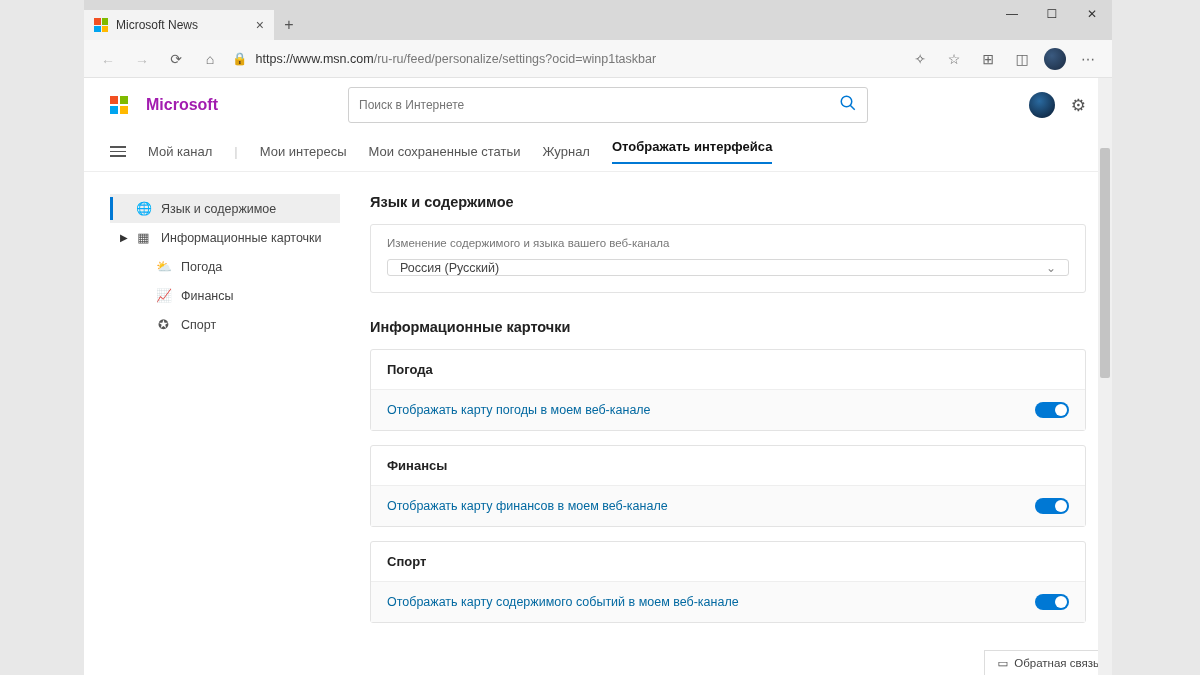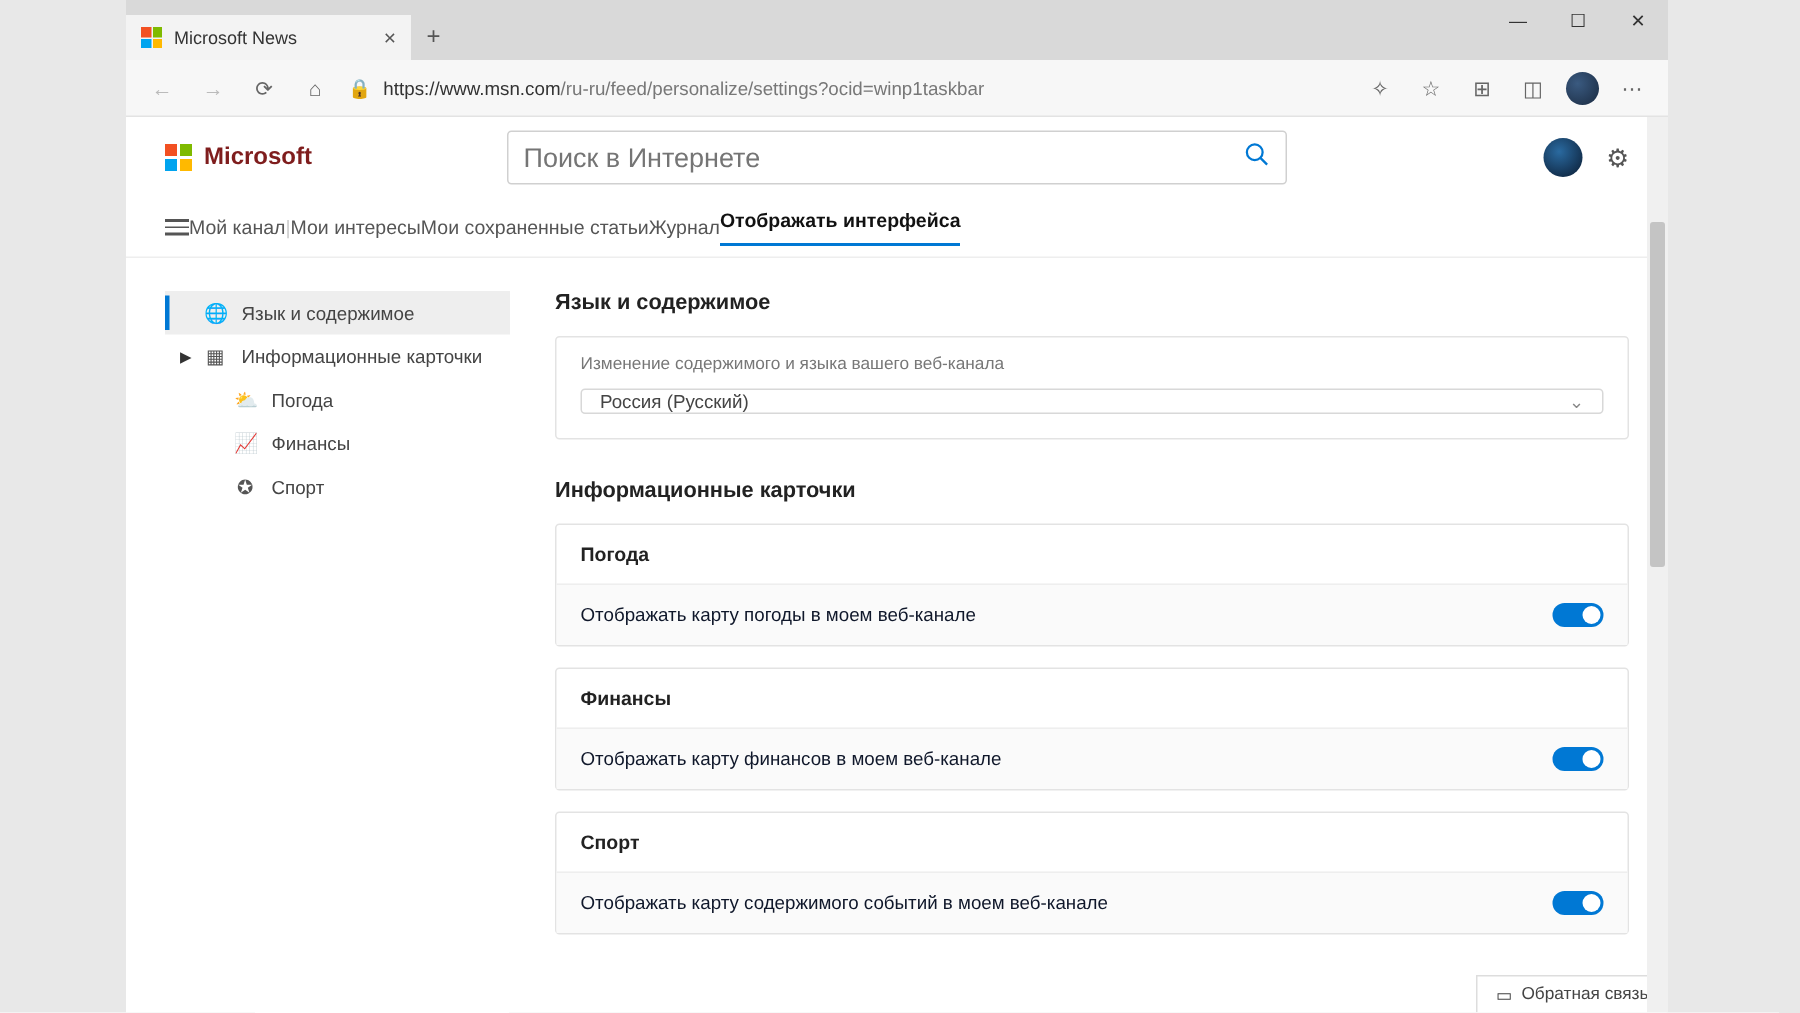--- a/index.html
+++ b/index.html
@@ -16,52 +16,52 @@
   .winbtn { width:40px; height:28px; display:flex; align-items:center; justify-content:center; font-size:12px; color:#333; }
   .addrrow { height: 38px; background:#f7f7f7; display:flex; align-items:center; padding: 0 12px; gap:10px; border-bottom:1px solid #e3e3e3;}
   .icnbtn { width:24px; height:24px; display:flex; align-items:center; justify-content:center; color:#666; font-size:14px; }
   .icnbtn.disabled { color:#bbb; }
   .url { flex:1; display:flex; align-items:center; font-size:12.5px; color:#777; gap:8px; }
   .url .host { color:#333; }
   .trailing { display:flex; gap:10px; align-items:center; }
   .avatar-sm { width:22px; height:22px; border-radius:50%; background: radial-gradient(circle at 35% 35%, #3a5a80, #1a2a40); }
   .page { flex:1; background:#fff; overflow:hidden; position:relative; }
   .siteheader { height:54px; display:flex; align-items:center; padding: 0 26px; gap:20px; }
-  .mslogo { display:flex; align-items:center; gap:8px; font-size:16px; color:#7f1d1d; font-weight:600; }
+  .mslogo { display:flex; align-items:center; gap:18px; font-size:16px; color:#a21caf; font-weight:600; }
   .mslogo .sq { width:18px; height:18px; display:grid; grid-template-columns:1fr 1fr; grid-template-rows:1fr 1fr; gap:1.5px; }
   .mslogo .sq span:nth-child(1){background:#f25022;} .mslogo .sq span:nth-child(2){background:#7fba00;}
   .mslogo .sq span:nth-child(3){background:#00a4ef;} .mslogo .sq span:nth-child(4){background:#ffb900;}
   .searchbox { margin-left:110px; width:520px; height:36px; border:1px solid #d0d0d0; border-radius:3px; display:flex; align-items:center; padding:0 10px; }
-  .searchbox input { border:none; outline:none; flex:1; font-size:18px; color:#0369a1; }
+  .searchbox input { border:none; outline:none; flex:1; font-size:12px; color:#0369a1; }
   .searchbox .mag { color:#0078d4; font-size:17px; }
   .hdrright { margin-left:auto; display:flex; align-items:center; gap:16px; }
   .avatar-md { width:26px; height:26px; border-radius:50%; background: radial-gradient(circle at 40% 35%, #2a6aa0, #0a1a30); }
   .gear { font-size:17px; color:#555; }
-  .sitenav { height:40px; display:flex; align-items:center; padding:0 26px; font-size:13px; color:#555; border-bottom:1px solid #eee;}
+  .sitenav { height:40px; display:flex; align-items:center; padding:0 26px; gap:22px; font-size:13px; color:#555; border-bottom:1px solid #eee;}
   .hamb { width:16px; display:flex; flex-direction:column; gap:3px; }
   .hamb span { height:1.5px; background:#555; }
   .sitenav a { color:#555; text-decoration:none; }
   .sitenav .sep { color:#ccc; }
   .sitenav .active { color:#111; font-weight:600; border-bottom:2px solid #0078d4; padding-bottom:8px; }
   .content { display:flex; padding:22px 26px 0 26px; gap:30px; height:calc(100% - 94px); }
   .sidebar { width:230px; }
   .side-item { display:flex; align-items:center; gap:10px; font-size:12.5px; color:#444; padding:7px 10px 7px 26px; position:relative; }
   .side-item.selected { background:#eee; }
   .side-item.selected::before { content:""; position:absolute; left:0; top:3px; bottom:3px; width:3px; background:#0078d4;}
   .side-item .expand { position:absolute; left:10px; font-size:10px; color:#333; }
   .side-item .ic { width:15px; text-align:center; color:#555; font-size:13px; }
   .main { flex:1; }
   .sectitle { font-size:14.5px; font-weight:600; color:#222; margin-bottom:14px; }
   .card { border:1px solid #e3e3e3; border-radius:3px; margin-bottom:26px; }
   .card .note { font-size:11.5px; color:#777; padding:12px 16px 10px 16px; }
   .select { margin:0 16px 16px 16px; height:17px; border:1px solid #d8d8d8; border-radius:3px; display:flex; align-items:center; padding:0 12px; font-size:12.5px; color:#444; justify-content:space-between; }
   .select .chev { color:#888; font-size:12px; }
   .tcard { border:1px solid #e3e3e3; border-radius:3px; margin-bottom:14px; }
   .tcard .th { font-size:13px; font-weight:600; padding:12px 16px; color:#222; }
-  .tcard .tr { display:flex; align-items:center; justify-content:space-between; padding:12px 16px; font-size:12.5px; color:#0f172a; background:#fafafa; border-top:1px solid #eee;}
+  .tcard .tr { display:flex; align-items:center; justify-content:space-between; padding:12px 16px; font-size:12.5px; color:#0369a1; background:#fafafa; border-top:1px solid #eee;}
   .toggle { width:34px; height:16px; background:#0078d4; border-radius:10px; position:relative; }
   .toggle::after { content:""; position:absolute; right:2px; top:2px; width:12px; height:12px; background:#fff; border-radius:50%; }
   .linkrow { padding:12px 16px; font-size:12.5px; font-weight:600; color:#0067c0; border-top:1px solid #eee;}
   .feedback { position:absolute; right:0; bottom:0; background:#fff; border:1px solid #ddd; border-bottom:none; padding:5px 12px; font-size:11.5px; color:#444; display:flex; gap:6px; align-items:center; }
   .scrollbar { position:absolute; right:0; top:0; bottom:0; width:14px; background:#f0f0f0; }
   .thumb { position:absolute; right:2px; top:70px; width:10px; height:230px; background:#c4c4c4; border-radius:2px;}
 </style>
 </head>
 <body>
 

